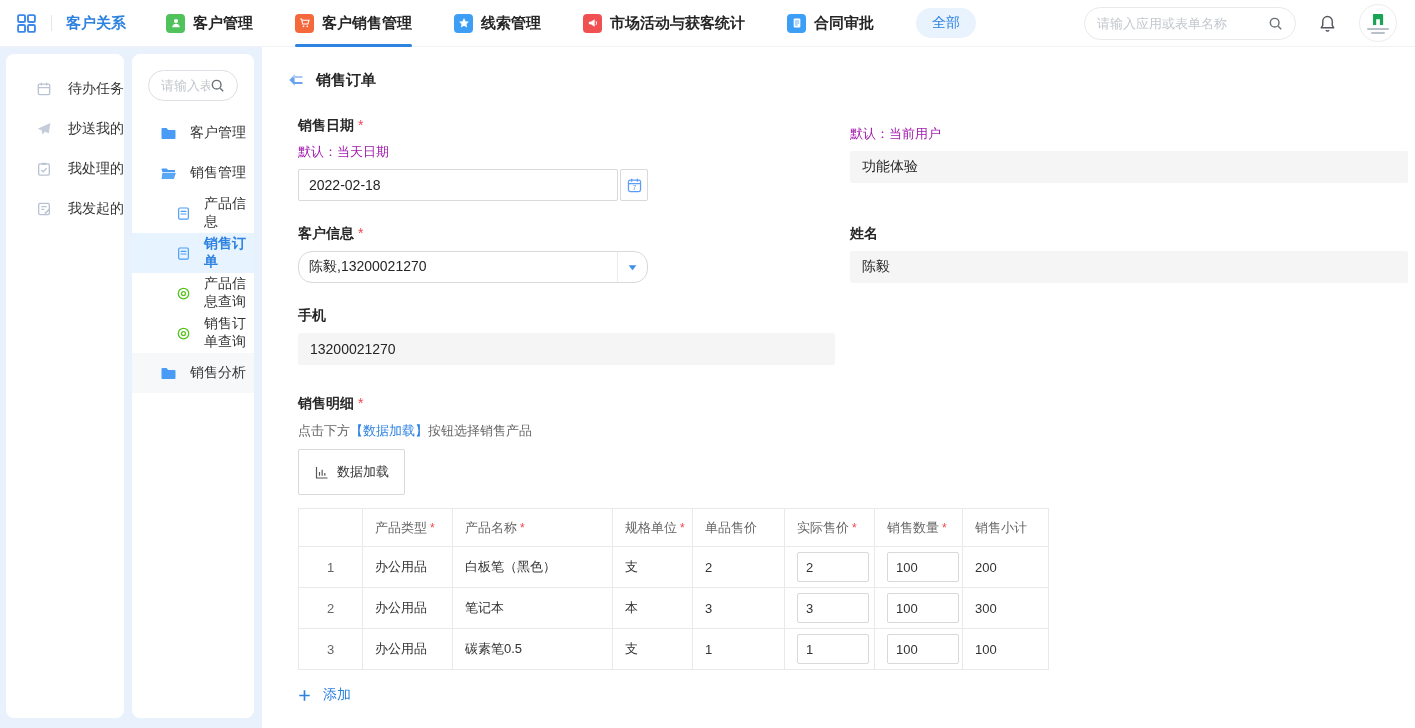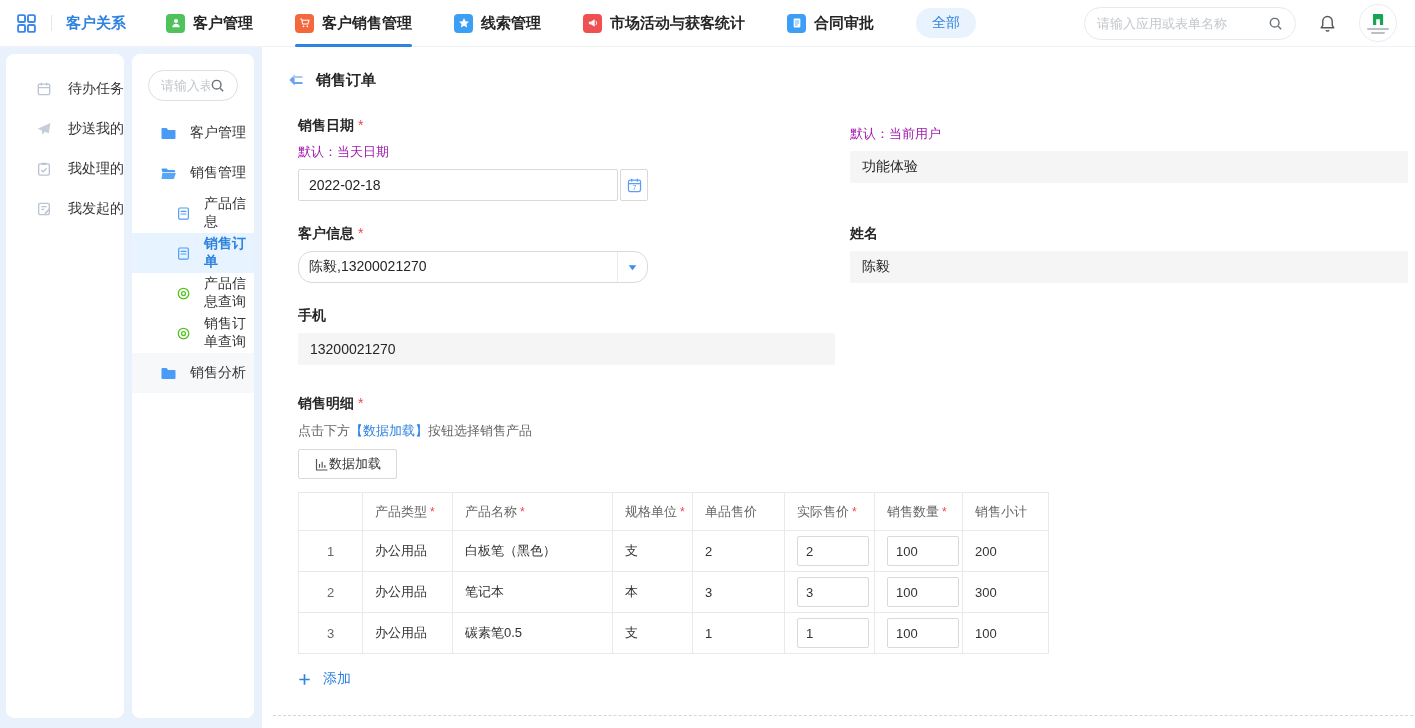--- a/index.html
+++ b/index.html
@@ -48,21 +48,21 @@
   .control-row{margin-top:8px;display:flex;align-items:center;}
   input.text-input{height:32px;border:1px solid #d9d9d9;border-radius:2px;padding:0 10px;font-size:14px;color:#262626;width:320px;outline:none;}
   .addon{width:28px;height:32px;border:1px solid #d9d9d9;border-radius:2px;margin-left:2px;display:flex;align-items:center;justify-content:center;cursor:pointer;background:#fff;}
   .select{width:350px;height:32px;border:1px solid #d9d9d9;border-radius:14px;display:flex;align-items:center;cursor:pointer;background:#fff;}
   .select-value{flex:1;padding:0 10px;font-size:14px;color:#262626;}
   .caret-zone{width:30px;align-self:stretch;border-left:1px solid #ececec;display:flex;align-items:center;justify-content:center;}
   .readonly{height:32px;background:#f5f5f6;border-radius:2px;display:flex;align-items:center;padding:0 12px;font-size:14px;color:#262626;margin-top:8px;}
   .detail-section{margin-top:30px;}
   .detail-hint{font-size:13px;color:#666;margin-top:9px;}
   .hint-link{color:#2e82e0;cursor:pointer;}
-  .load-btn{margin-top:9px;height:30px;padding:0 15px;border:1px solid #d9d9d9;border-radius:2px;background:#fff;display:inline-flex;align-items:center;gap:0;font-size:13px;color:#333;cursor:pointer;}
+  .load-btn{margin-top:9px;height:46px;padding:0 15px;border:1px solid #d9d9d9;border-radius:2px;background:#fff;display:inline-flex;align-items:center;gap:8px;font-size:13px;color:#333;cursor:pointer;}
   table.detail{margin-top:13px;border-collapse:collapse;width:750px;table-layout:fixed;}
   .detail th,.detail td{border:1px solid #e9e9e9;font-weight:400;text-align:left;padding:0 0 0 12px;overflow:hidden;white-space:nowrap;}
   .detail th{height:38px;font-size:13px;color:#666;}
   .detail td{height:41px;font-size:13px;color:#333;}
   .detail th.center,.detail td.center{text-align:center;padding:0;color:#666;}
   .detail .star{margin-left:3px;font-size:12px;}
   .cell-input{width:72px;height:30px;border:1px solid #d9d9d9;border-radius:2px;padding:0 8px;font-size:13px;color:#333;outline:none;}
   .add-row{margin-top:16px;display:flex;align-items:center;gap:12px;color:#2e82e0;font-size:14px;cursor:pointer;width:fit-content;}
   .dash-divider{border-top:1px dashed #d6d6d6;margin:27px -15px 0 -25px;}
 </style>

